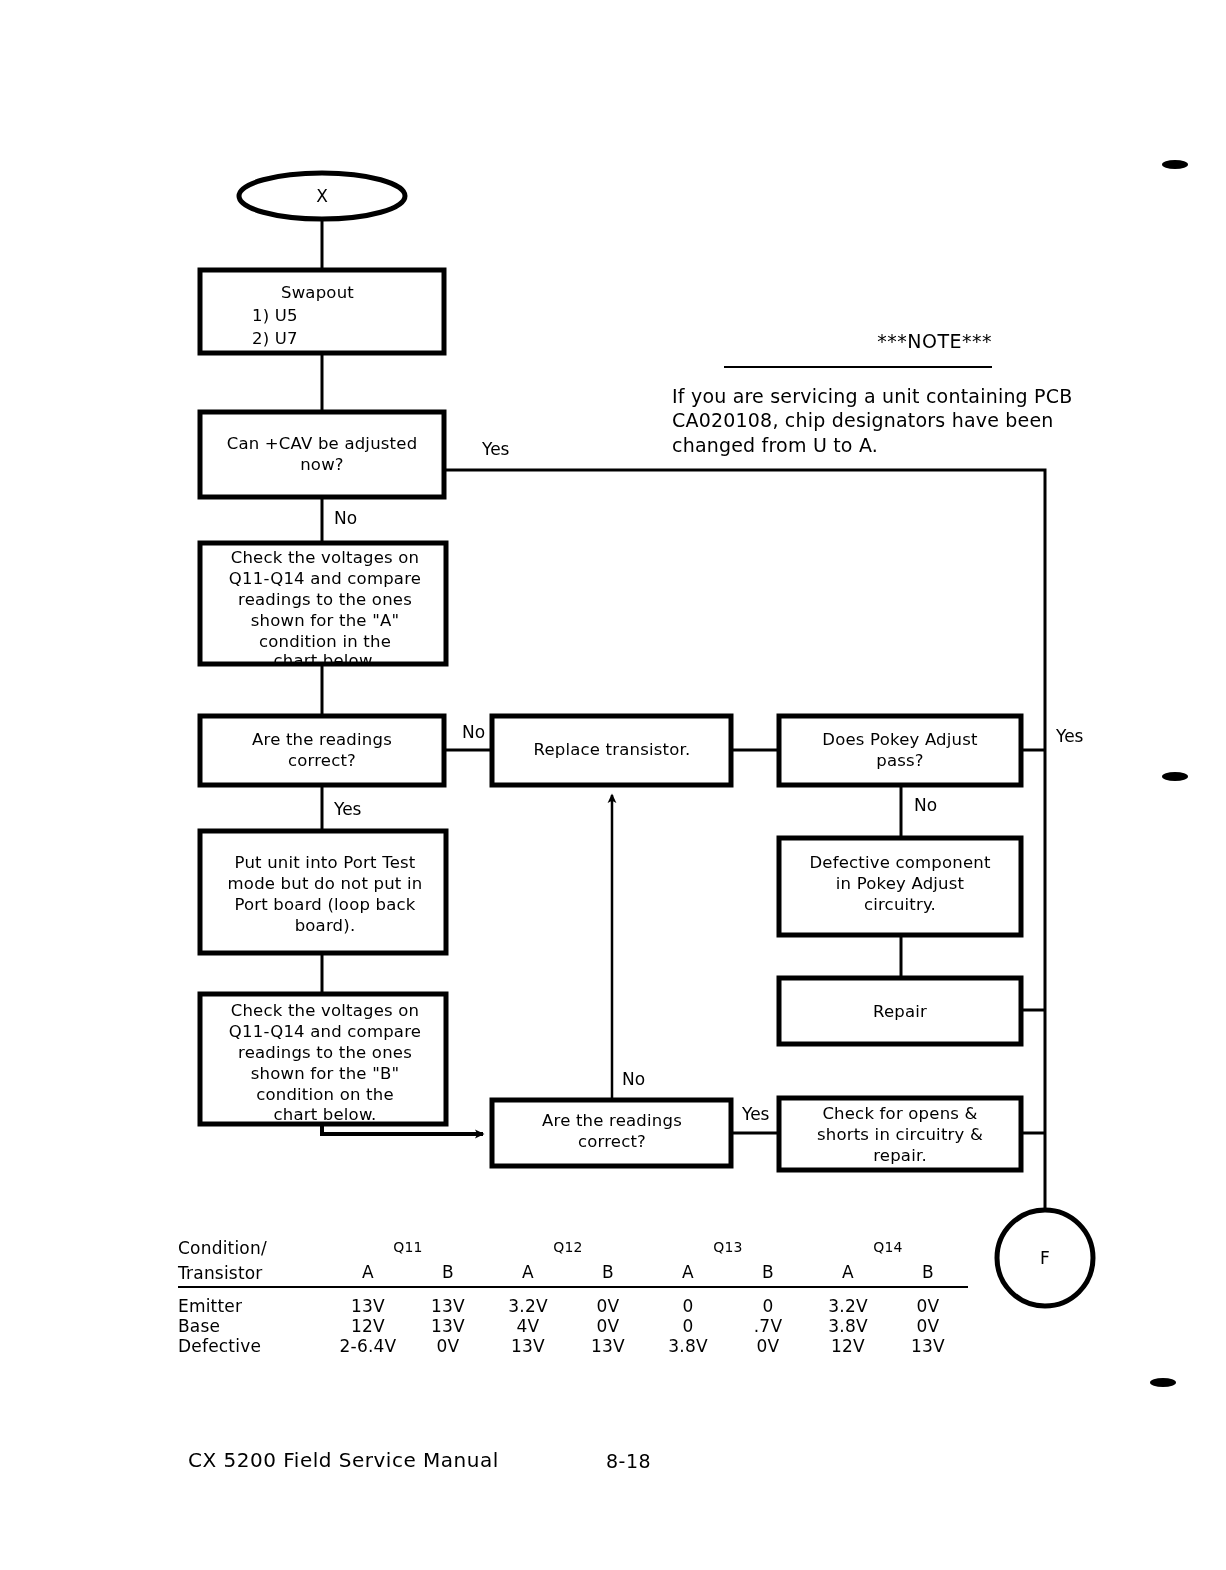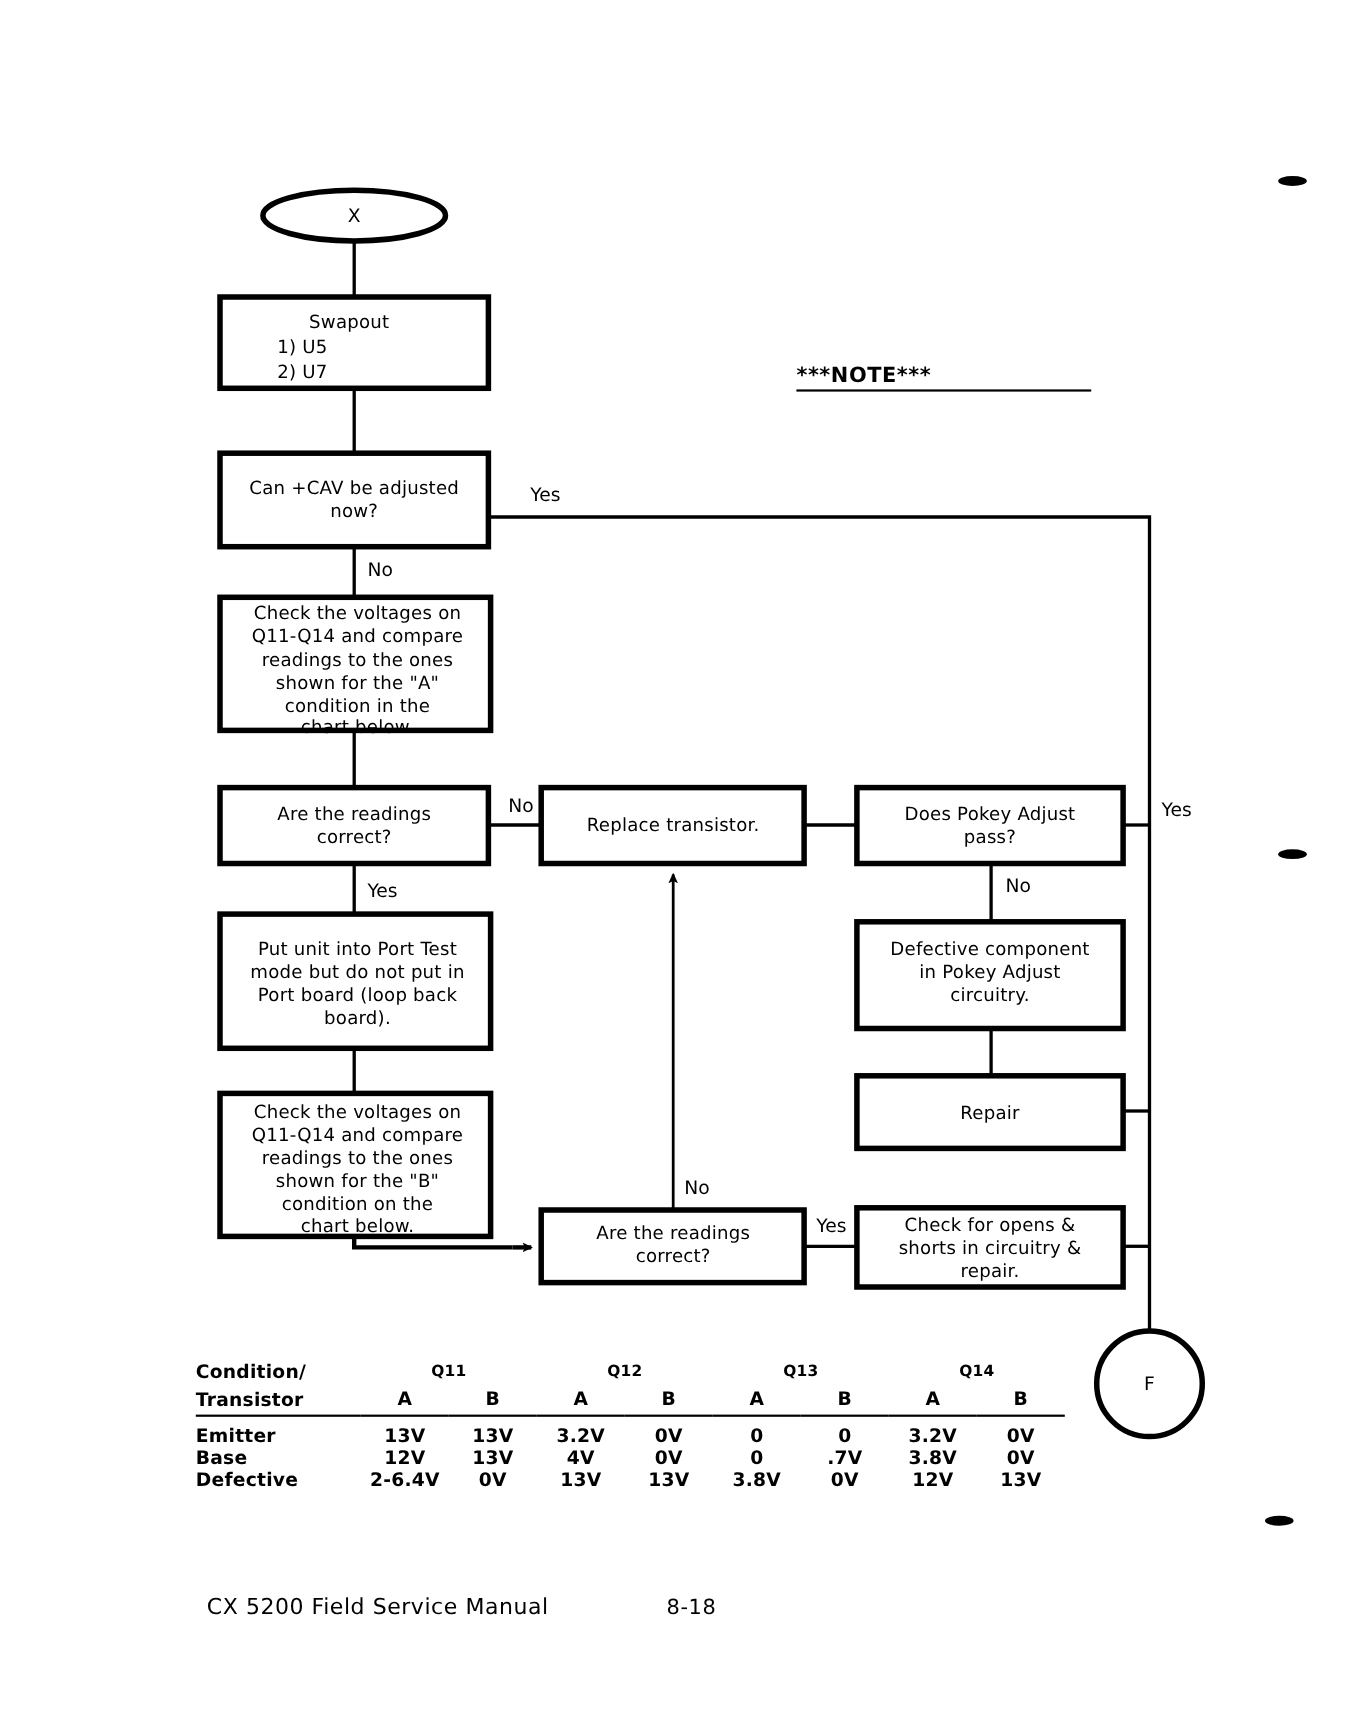--- a/index.html
+++ b/index.html
@@ -33,26 +33,26 @@
 
   
   #note-block {
     position: absolute;
     left: 672px;
     top: 330px;
     width: 420px;
   }
   #note-heading {
     font-size: 19px;
-    font-weight: bold;
+    font-weight: normal;
     letter-spacing: 0.5px;
-    text-align: left;
+    text-align: right;
     width: 268px;
     margin-left: 52px;
-    padding-bottom: 2px;
+    padding-bottom: 14px;
     border-bottom: 2px solid #000;
   }
   #note-body {
     margin-top: 16px;
     font-size: 19px;
     line-height: 1.28;
     letter-spacing: 0.2px;
   }
 
   
@@ -79,21 +79,21 @@
   #voltage-table {
     position: absolute;
     left: 178px;
     top: 1236px;
     width: 790px;
     border-collapse: collapse;
     font-size: 17px;
   }
   #voltage-table td, #voltage-table th {
     padding: 0;
-    font-weight: bold;
+    font-weight: normal;
     text-align: center;
     white-space: nowrap;
     letter-spacing: 0.2px;
   }
   .th-corner {
     text-align: left !important;
     width: 150px;
     line-height: 1.45;
     vertical-align: top;
   }
@@ -144,20 +144,21 @@
   }
 </style>
 </head>
 <body>
 
 <div class="page">
 
 
   <div id="note-block">
     <div id="note-heading">***NOTE***</div>
+    <div id="note-body">If you are servicing a unit containing PCB CA020108, chip designators have been changed from U to A.</div>
   </div>
 
   <svg id="flow-svg" width="1226" height="1330" viewBox="0 0 1226 1330">
     <defs>
       <marker id="arrowhead" markerWidth="11" markerHeight="11" refX="8" refY="5.0" orient="auto" markerUnits="userSpaceOnUse">
         <path d="M0,0.6 L9.5,5 L0,9.4 L2.2,5 Z" fill="#000"></path>
       </marker>
     </defs>
 
     <g stroke="#000" fill="none">

